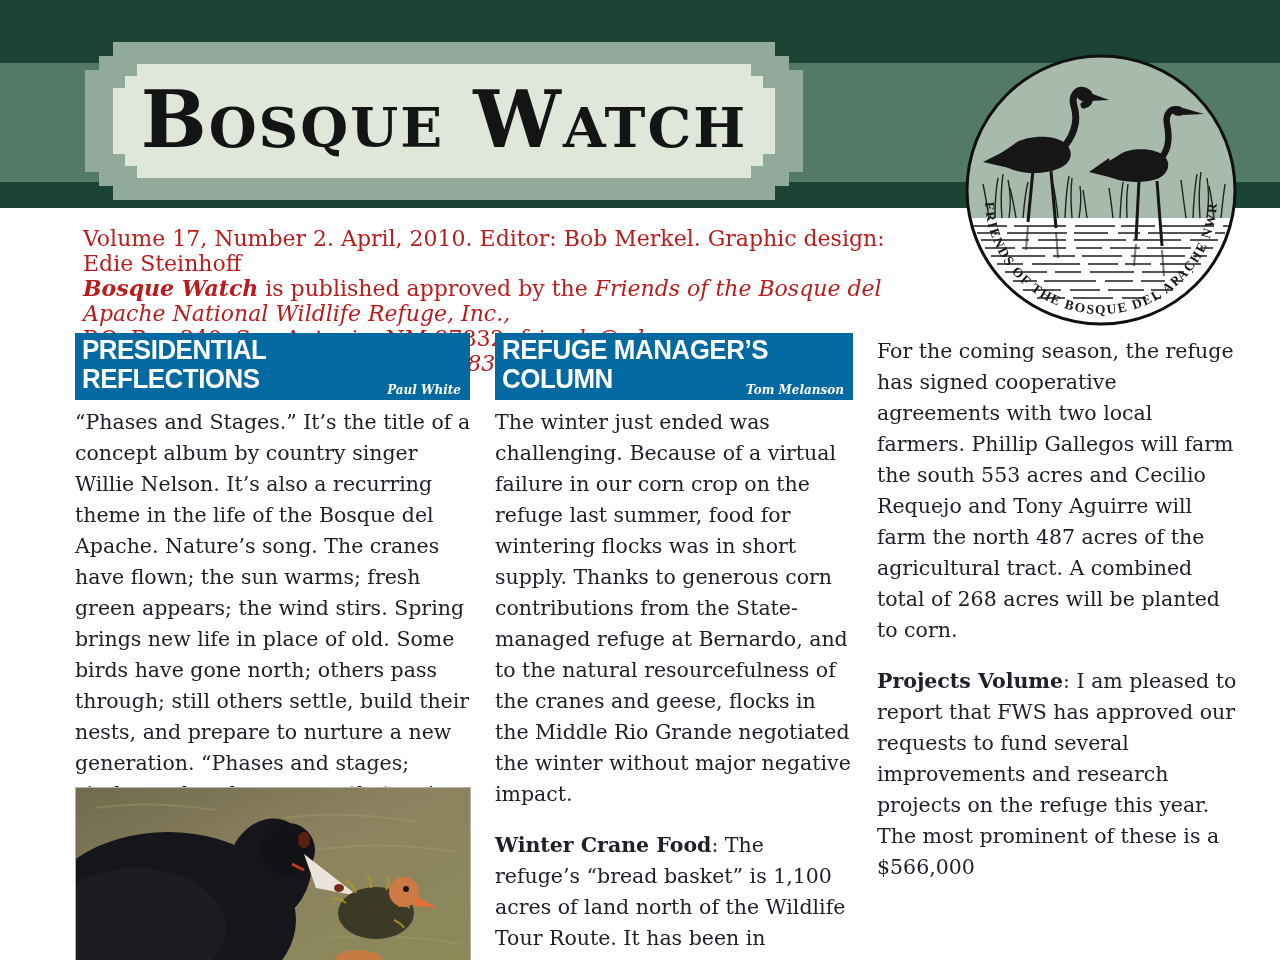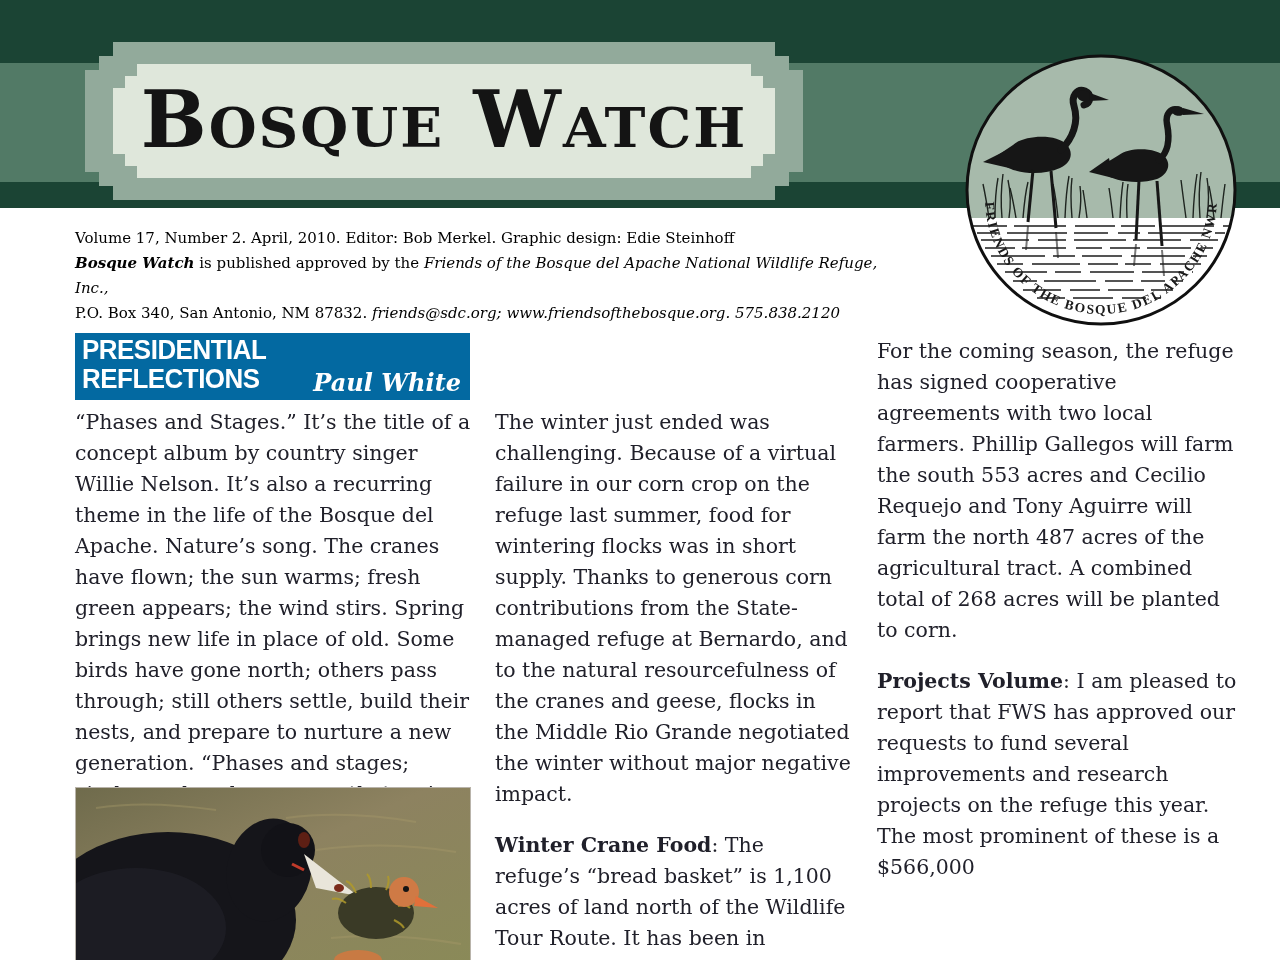--- a/index.html
+++ b/index.html
@@ -35,40 +35,40 @@
     width:100%; height:114px; line-height:112px; text-align:center;
     font-family:"DejaVu Serif", serif; font-weight:bold; font-variant:small-caps;
     font-size:78px; letter-spacing:2px; color:#141414; white-space:nowrap;
   }
 
   
   .logo { position:absolute; left:961px; top:50px; width:280px; height:280px; }
 
   
   .pubinfo {
-    position:absolute; left:75px; top:226px; width:810px;
-    font-size:15px; line-height:25px; color:#000000;
+    position:absolute; left:83px; top:226px; width:810px;
+    font-size:22px; line-height:25px; color:#b91c1c;
   }
   .pubinfo i  { font-style:italic; }
   .pubinfo .bi { font-style:italic; font-weight:bold; }
 
   
   .art-header {
     position:absolute; top:333px; height:67px; background:#0369a1;
     color:#ffffff; padding:3px 8px 0 7px;
   }
   .art-header .ht {
     font-family:"Liberation Sans", sans-serif; font-weight:bold;
     font-size:27px; line-height:29px; letter-spacing:-.5px;
     transform:scaleX(.96); transform-origin:left top; white-space:nowrap;
   }
   .art-header .byline {
     position:absolute; right:9px; bottom:3px;
     font-family:"DejaVu Serif", serif; font-style:italic; font-weight:bold;
-    font-size:24px; color:#fff;
+    font-size:12px; color:#fff;
   }
   .hdr-1 { left:75px;  width:395px; }
   .hdr-2 { left:495px; width:358px; }
 
   
   .col { position:absolute; font-size:20.5px; line-height:31px; color:#20202a; text-align:left; }
   .col p { margin:0 0 20px 0; }
   .col-1 { left:75px;  top:407px; width:400px; }
   .col-2 { left:495px; top:407px; width:358px; }
   .col-3 { left:877px; top:336px; width:362px; }
@@ -182,20 +182,25 @@
     <div><span class="bi">Bosque Watch</span><span> is published approved by the </span><i>Friends of the Bosque del Apache National Wildlife Refuge, Inc.,</i></div>
     <div><span>P.O. Box 340, San Antonio, NM 87832. </span><i>friends@sdc.org; www.friendsofthebosque.org. 575.838.2120</i></div>
   </div>
 
   <div class="art-header hdr-1">
     <div class="ht">PRESIDENTIAL</div>
     <div class="ht">REFLECTIONS</div>
     <div class="byline">Paul White</div>
   </div>
 
+  <div class="art-header hdr-2">
+    <div class="ht">REFUGE MANAGER’S</div>
+    <div class="ht">COLUMN</div>
+    <div class="byline">Tom Melanson</div>
+  </div>
 
   <div class="col col-1">
     <p>“Phases and Stages.”  It’s the title of a concept album by country singer Willie Nelson. It’s also a recurring theme in the life of the Bosque del Apache. Nature’s song. The cranes have flown; the sun warms; fresh green appears; the wind stirs. Spring brings new life in place of old. Some birds have gone north; others pass through; still others settle, build their nests, and prepare to nurture a new generation. “Phases and stages; circles and cycles; scenes that we’ve all seen before.”</p>
   </div>
 
   <div class="col col-2">
     <p>The winter just ended was challenging. Because of a virtual failure in our corn crop on the refuge last summer, food for wintering flocks was in short supply. Thanks to generous corn contributions from the State-managed refuge at Bernardo, and to the natural resourcefulness of the cranes and geese, flocks in the Middle Rio Grande negotiated the winter without major negative impact.</p>
     <p><span class="runin">Winter Crane Food</span><span>:  The refuge’s “bread basket” is 1,100 acres of land north of the Wildlife Tour Route. It has been in agricultural production for decades under share-</span></p>
   </div>
 

